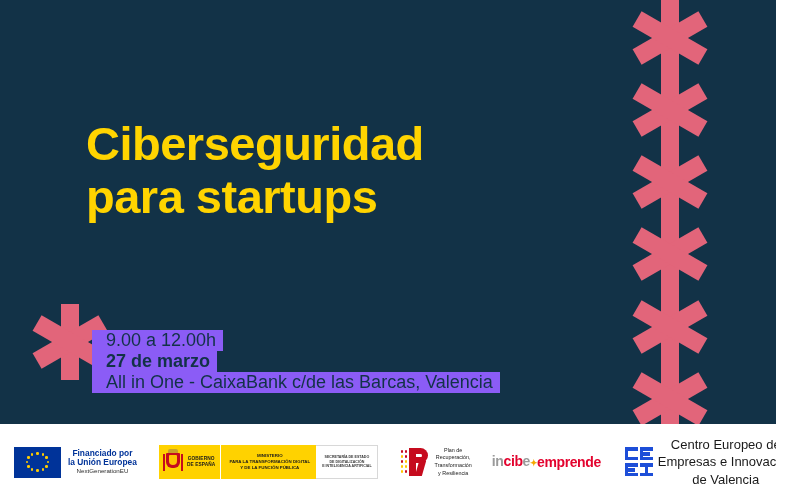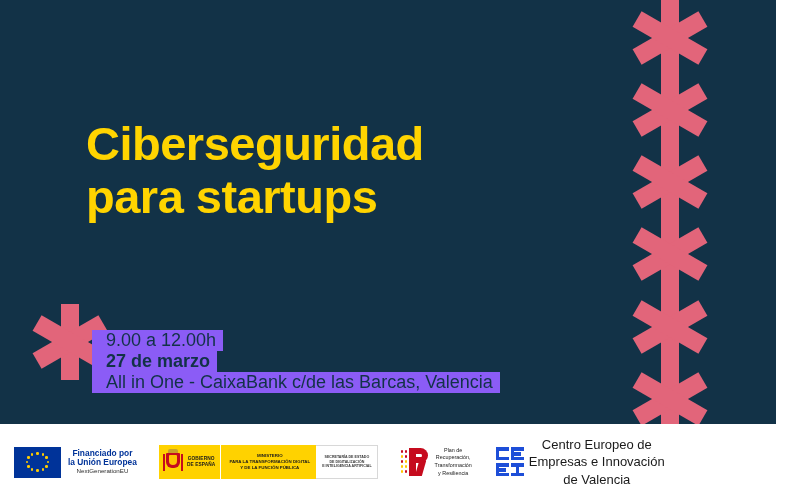--- a/index.html
+++ b/index.html
@@ -360,20 +360,24 @@
         <span class="rbowl"></span>
         <span class="rleg"></span>
       </div>
       <div class="prtr-text">Plan de
 Recuperación,
 Transformación
 y Resiliencia</div>
     </div>
 
 
+    <div class="logo emprende-wrap">
+      <div class="emprende-top"><span class="gl">in</span><span class="rd">cib</span><span class="gl">e</span><span class="dia">✦</span></div>
+      <div class="emprende-bot">emprende</div>
+    </div>
 
     <div class="logo ceei-wrap">
       <div class="ceei-mark">
         <i style="left:0;top:0;width:13px;height:3.2px"></i>
         <i style="left:0;top:0;width:3.2px;height:13px"></i>
         <i style="left:0;top:9.8px;width:13px;height:3.2px"></i>
         <i style="left:15px;top:0;width:13px;height:3.2px"></i>
         <i style="left:15px;top:0;width:3.2px;height:13px"></i>
         <i style="left:15px;top:4.9px;width:10px;height:3.2px"></i>
         <i style="left:15px;top:9.8px;width:13px;height:3.2px"></i>

